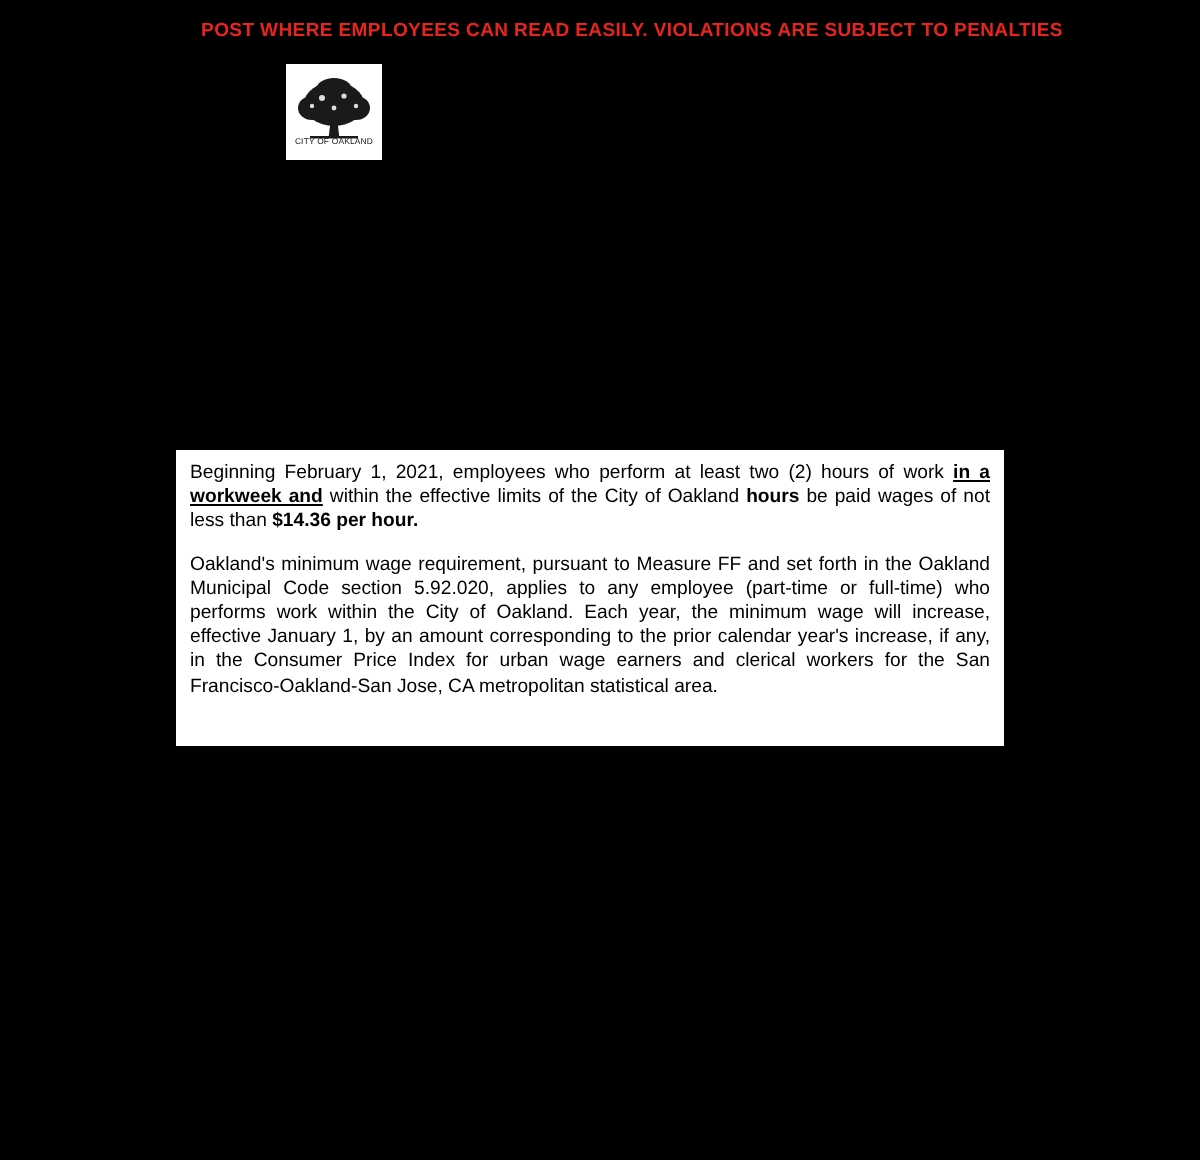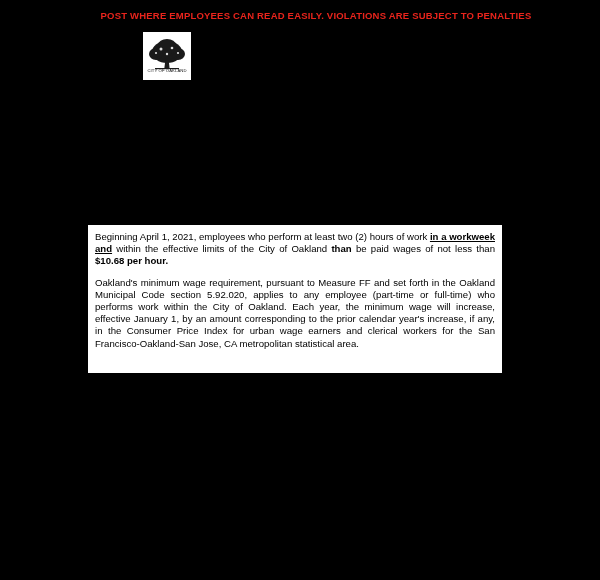--- a/index.html
+++ b/index.html
@@ -111,20 +111,20 @@
         <circle cx="24" cy="22" r="1.2"></circle>
         <circle cx="13" cy="21" r="1.1"></circle>
         <circle cx="35" cy="21" r="1.1"></circle>
       </g>
     </svg>
   </div>
   <div class="logo-caption">CITY OF OAKLAND</div>
 
   <div class="textblock">
     <p>
-      <span>Beginning April 1, 2021, employees who perform at least two (2) hours of work </span><span class="bu">in a workweek and</span><span> within the effective limits of the City of Oakland </span><span class="b">than</span><span> be paid wages of not less than </span><span class="b">$10.68 per hour.</span>
+      <span>Beginning February 1, 2021, employees who perform at least two (2) hours of work </span><span class="bu">in a workweek and</span><span> within the effective limits of the City of Oakland </span><span class="b">hours</span><span> be paid wages of not less than </span><span class="b">$14.36 per hour.</span>
     </p>
     <p>
       <span>Oakland's minimum wage requirement, pursuant to Measure FF and set forth in the Oakland Municipal Code section 5.92.020, applies to any employee (part-time or full-time) who performs work within the City of Oakland.  Each year, the minimum wage will increase, effective January 1, by an amount corresponding to the prior calendar year's increase, if any, in the Consumer Price Index for urban wage earners and clerical workers for the San Francisco-Oakland-San Jose, CA metropolitan statistical area.</span>
     </p>
   </div>
 
 </div>
 
 </body></html>

